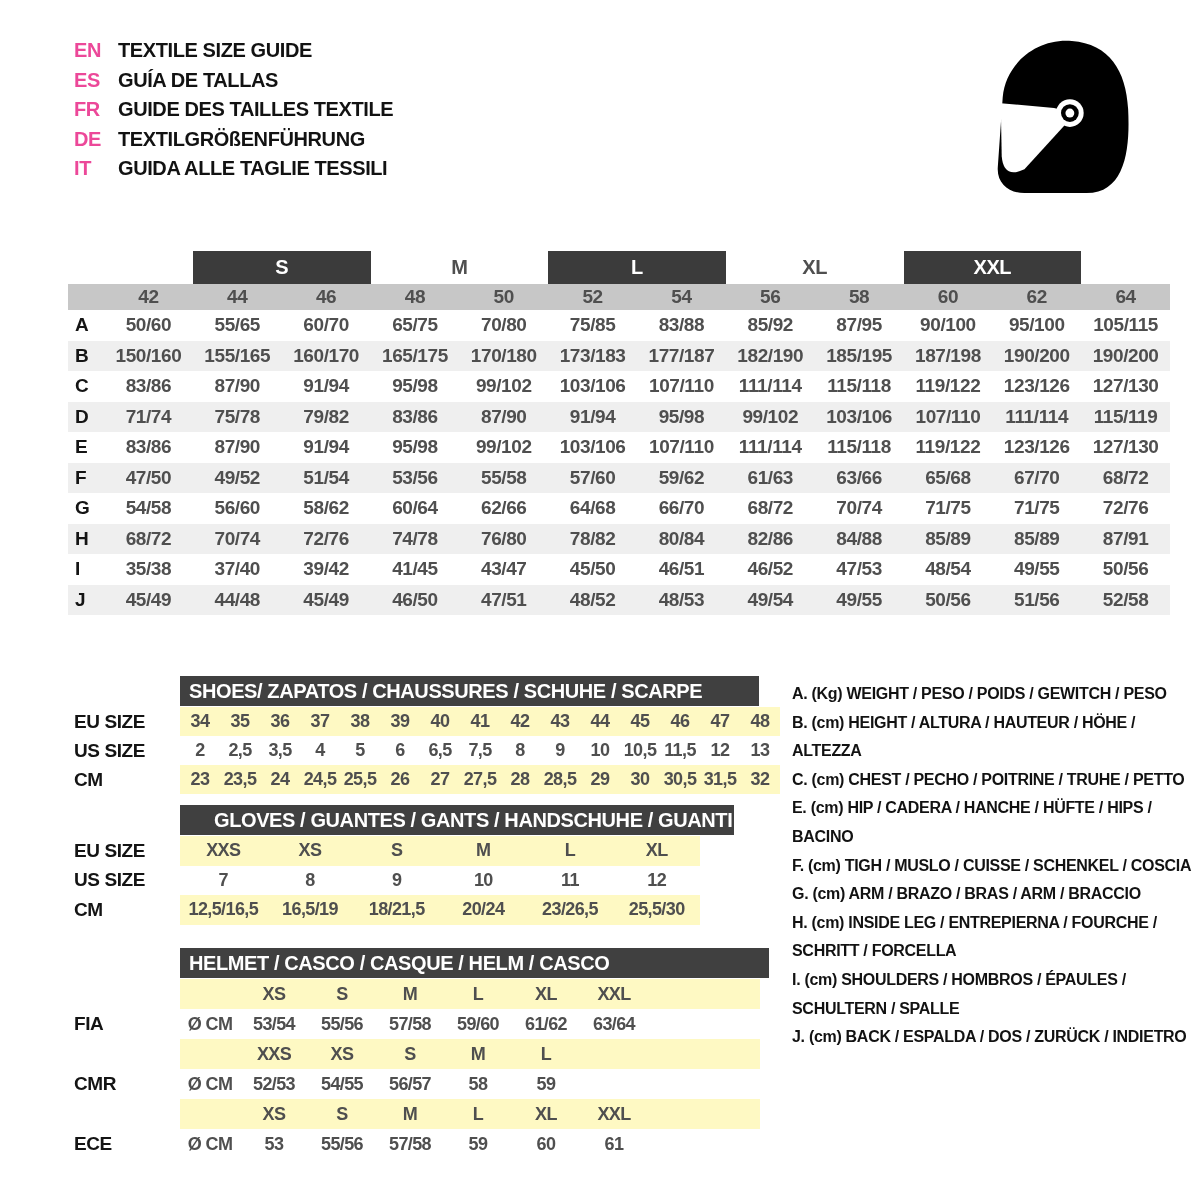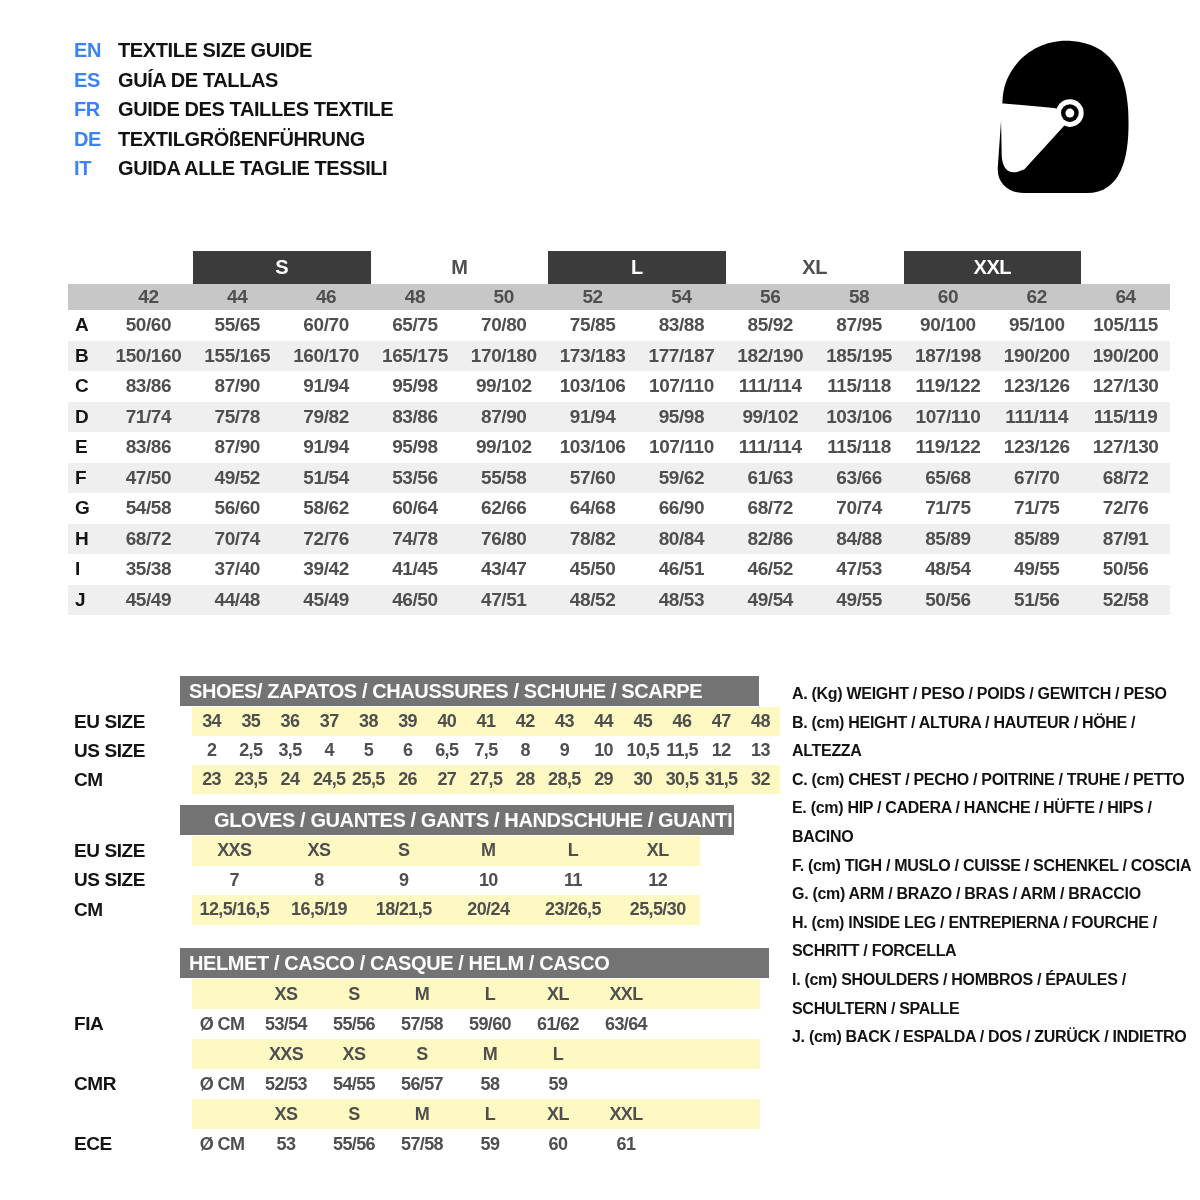--- a/index.html
+++ b/index.html
@@ -2,44 +2,44 @@
 <html><head>
 <meta charset="utf-8">
 <style>
   html,body{margin:0;padding:0;background:#fff;}
   .page{position:relative;width:1200px;height:1200px;background:#ffffff;overflow:hidden;
         font-family:"Liberation Sans",sans-serif;font-weight:bold;letter-spacing:-0.4px;}
 
   
   .langs{position:absolute;left:74px;top:36px;}
   .lang-row{display:flex;height:29.5px;align-items:center;}
-  .lang-code{width:44px;font-size:20px;color:#3b82f6;}
+  .lang-code{width:44px;font-size:20px;color:#ec4899;}
   .lang-title{font-size:20px;color:#121212;white-space:nowrap;}
 
   
   .helmet-icon{position:absolute;left:983px;top:38px;width:152px;height:158px;}
 
   
   .main-table{position:absolute;left:68px;top:251px;width:1102px;}
   .grid13{display:grid;grid-template-columns:36px repeat(12,1fr);}
   .bars-row{height:33px;}
   .size-group{display:flex;align-items:center;justify-content:center;font-size:20px;color:#4f4f4f;}
   .size-group.dark{background:#3b3b3b;color:#ffffff;}
   .band-row{height:26px;background:#c7c7c7;}
   .cell{display:flex;align-items:center;justify-content:center;font-size:19px;color:#4f4f4f;white-space:nowrap;}
   .cell.letter{justify-content:flex-start;padding-left:7px;color:#141414;}
   .mt-row{height:30.5px;}
   .mt-row.striped{background:#efefef;}
 
   
   .section{position:absolute;left:68px;}
-  .sec-bar{position:absolute;left:112px;top:0;height:30px;background:#737373;color:#ffffff;
+  .sec-bar{position:absolute;left:112px;top:0;height:30px;background:#404040;color:#ffffff;
            display:flex;align-items:center;padding-left:9px;font-size:20px;white-space:nowrap;}
   .sec-rows{padding-top:31px;}
-  .sec-row{display:grid;grid-template-columns:112px 1fr;height:29px;gap:12px;}
+  .sec-row{display:grid;grid-template-columns:112px 1fr;height:29px;}
   .sec-label{display:flex;align-items:center;padding-left:6px;font-size:19px;color:#141414;white-space:nowrap;}
   .sec-content{display:grid;}
   .sec-content.shaded{background:#fef9c3;}
   .sec-cell{display:flex;align-items:center;justify-content:center;font-size:18px;color:#4f4f4f;white-space:nowrap;letter-spacing:-0.6px;}
   .shoes{top:676px;width:712px;}
   .shoes .sec-bar{width:570px;}
   .shoes .sec-content{grid-template-columns:repeat(15,1fr);}
   .gloves{top:805px;width:632px;}
   .gloves .sec-bar{width:520px;padding-left:34px;}
   .gloves .sec-content{grid-template-columns:repeat(6,1fr);}
@@ -207,21 +207,21 @@
           <div class="cell">68/72</div>
         </div>
         <div class="mt-row grid13">
           <div class="cell letter">G</div>
           <div class="cell">54/58</div>
           <div class="cell">56/60</div>
           <div class="cell">58/62</div>
           <div class="cell">60/64</div>
           <div class="cell">62/66</div>
           <div class="cell">64/68</div>
-          <div class="cell">66/90</div>
+          <div class="cell">66/70</div>
           <div class="cell">68/72</div>
           <div class="cell">70/74</div>
           <div class="cell">71/75</div>
           <div class="cell">71/75</div>
           <div class="cell">72/76</div>
         </div>
         <div class="mt-row grid13 striped">
           <div class="cell letter">H</div>
           <div class="cell">68/72</div>
           <div class="cell">70/74</div>

